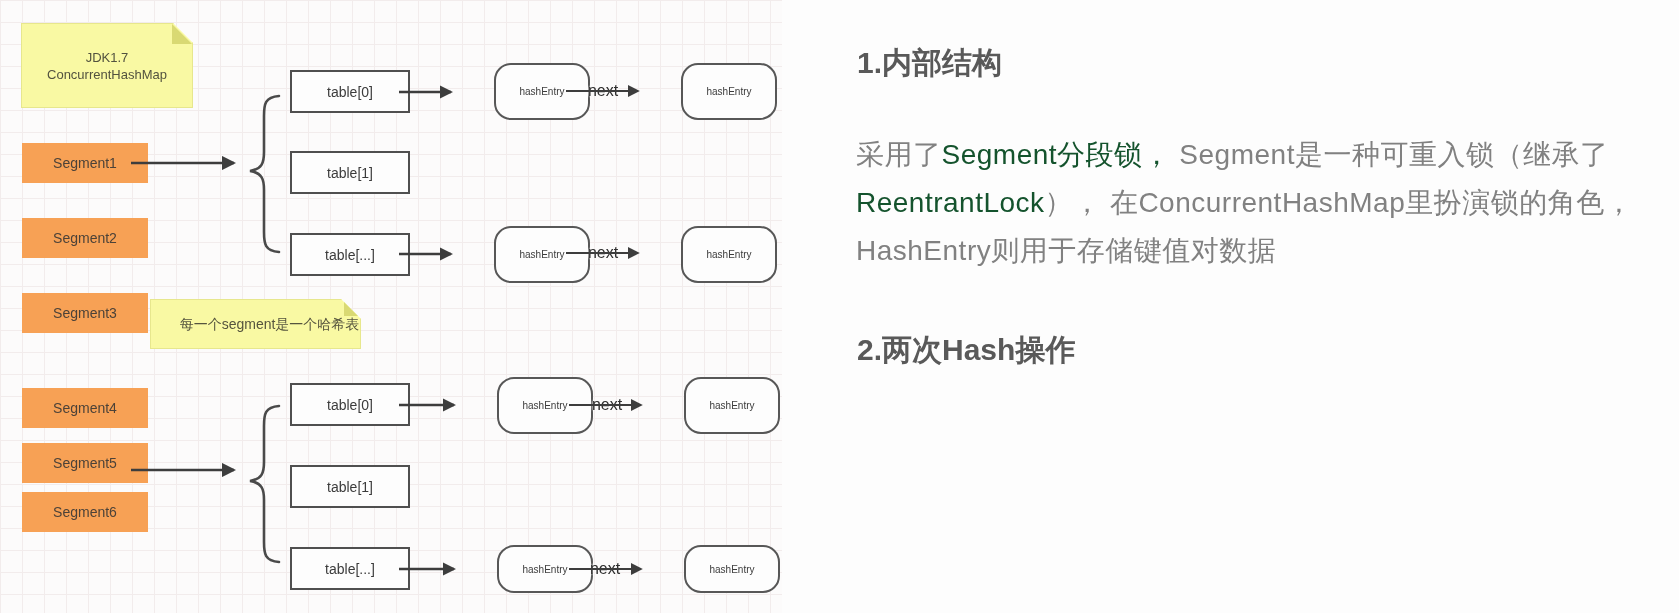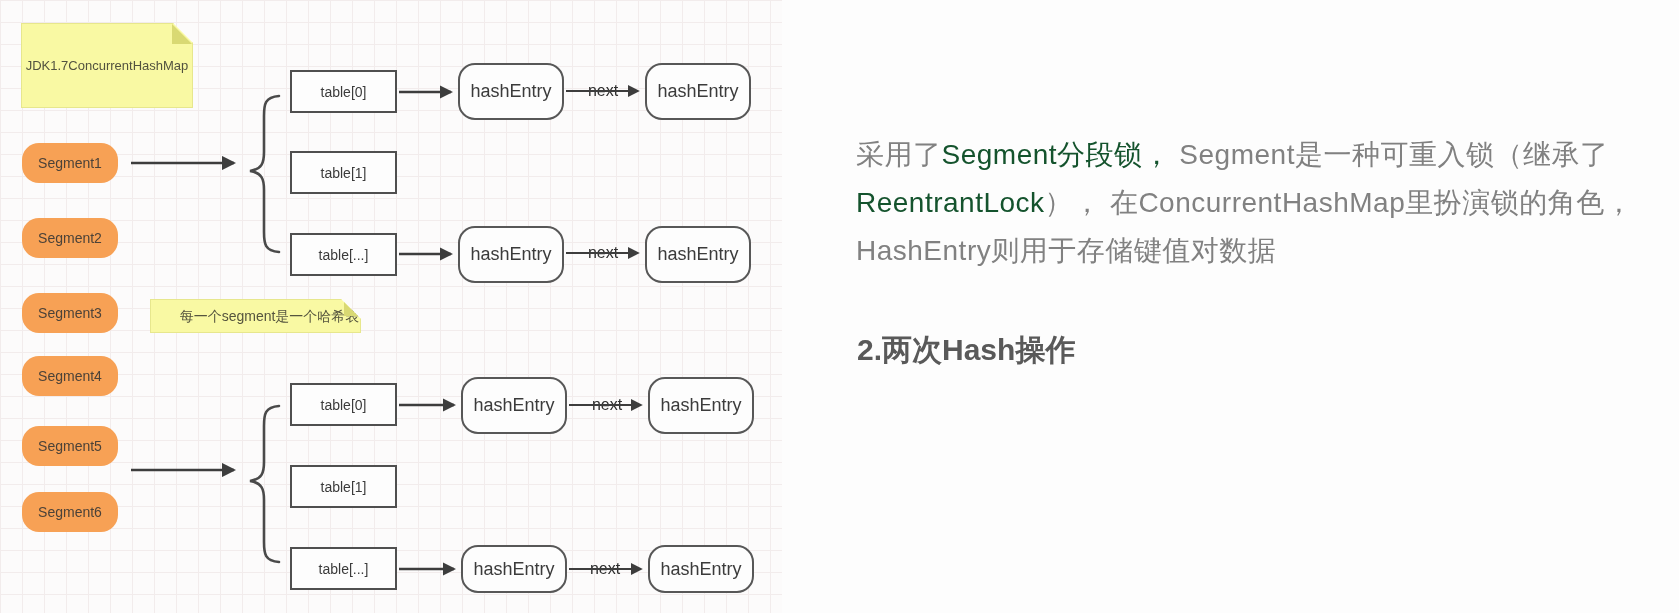--- a/index.html
+++ b/index.html
@@ -12,48 +12,48 @@
   .canvas{
     position:absolute;left:0;top:0;width:782px;height:613px;
     background-color:#fcfbfb;
     background-image:
       linear-gradient(#f2ecec 1px, transparent 1px),
       linear-gradient(90deg,#f2ecec 1px, transparent 1px);
     background-size:22px 22px;
   }
   .note{
     position:absolute;background:#f9f9a3;border:1px solid #e7e78d;
-    display:flex;align-items:center;justify-content:center;
+    display:flex;flex-direction:column;align-items:center;justify-content:center;
     color:#52523f;text-align:center;
     clip-path:polygon(0 0, calc(100% - 20px) 0, 100% 20px, 100% 100%, 0 100%);
     box-sizing:border-box;
   }
   .note .fold{
     position:absolute;top:0;right:0;width:20px;height:20px;
     background:#d9d973;
     clip-path:polygon(0 0, 100% 100%, 0 100%);
   }
   .note-line{font-size:13px;line-height:17px;}
   .note2-line{font-size:14px;line-height:18px;color:#55543e;}
   .seg{
-    position:absolute;left:22px;width:96px;height:40px;background:#f7a155;
+    position:absolute;left:22px;width:126px;height:40px;background:#f7a155;
     display:flex;align-items:center;justify-content:center;
-    font-size:14px;color:#4c4238;border-radius:17px;
+    font-size:14px;color:#4c4238;
   }
   .tbl{
-    position:absolute;left:290px;width:107px;height:43px;background:#fdfdfd;
+    position:absolute;left:290px;width:120px;height:43px;background:#fdfdfd;
     border:2px solid #4f4f4f;box-sizing:border-box;
     display:flex;align-items:center;justify-content:center;
     font-size:14px;color:#3b3b3b;
   }
   .he{
-    position:absolute;width:106px;height:57px;background:#fdfdfd;
+    position:absolute;width:96px;height:57px;background:#fdfdfd;
     border:2px solid #575757;border-radius:17px;box-sizing:border-box;
     display:flex;align-items:center;justify-content:center;
-    font-size:18px;color:#3b3b3b;
+    font-size:10px;color:#3b3b3b;margin-left:36px;
   }
   .he.small{height:48px;}
   .next{
     position:absolute;width:54px;text-align:center;font-size:16px;color:#2e2e2e;
     text-shadow:0 0 3px #fcfbfb,0 0 3px #fcfbfb;
   }
   .connectors{position:absolute;left:0;top:0;pointer-events:none;}
   
   .article{position:absolute;left:0;top:0;width:1679px;height:613px;}
   .h-sec{
@@ -70,30 +70,30 @@
 <body>
 
 <div class="canvas">
 
   <div class="note" style="left:21px;top:23px;width:172px;height:85px;">
     <span class="fold"></span>
     <div class="note-line">JDK1.7</div>
     <div class="note-line">ConcurrentHashMap</div>
   </div>
 
-  <div class="note" style="left:150px;top:299px;width:211px;height:34px;padding-left:28px;">
+  <div class="note" style="left:150px;top:299px;width:211px;height:50px;padding-left:28px;">
     <span class="fold" style="width:16px;height:16px;"></span>
     <div class="note2-line">每一个segment是一个哈希表</div>
   </div>
 
   <div class="seg" style="top:143px;">Segment1</div>
   <div class="seg" style="top:218px;">Segment2</div>
   <div class="seg" style="top:293px;text-align:right;">Segment3</div>
-  <div class="seg" style="top:356px;">Segment4</div>
-  <div class="seg" style="top:426px;">Segment5</div>
+  <div class="seg" style="top:388px;">Segment4</div>
+  <div class="seg" style="top:443px;">Segment5</div>
   <div class="seg" style="top:492px;">Segment6</div>
 
   <div class="tbl" style="top:70px;">table[0]</div>
   <div class="tbl" style="top:151px;">table[1]</div>
   <div class="tbl" style="top:233px;">table[...]</div>
 
   <div class="tbl" style="top:383px;">table[0]</div>
   <div class="tbl" style="top:465px;">table[1]</div>
   <div class="tbl" style="top:547px;">table[...]</div>
 
@@ -130,17 +130,18 @@
     <line x1="399" y1="569" x2="454" y2="569" stroke="#3d3d3d" stroke-width="2.4" marker-end="url(#arr)"></line>
 
     <line x1="566" y1="91" x2="638" y2="91" stroke="#3d3d3d" stroke-width="2.2" marker-end="url(#arr)"></line>
     <line x1="566" y1="253" x2="638" y2="253" stroke="#3d3d3d" stroke-width="2.2" marker-end="url(#arr)"></line>
     <line x1="569" y1="405" x2="641" y2="405" stroke="#3d3d3d" stroke-width="2.2" marker-end="url(#arr)"></line>
     <line x1="569" y1="569" x2="641" y2="569" stroke="#3d3d3d" stroke-width="2.2" marker-end="url(#arr)"></line>
   </svg>
 </div>
 
 <div class="article">
+  <div class="h-sec" style="top:45px;">1.内部结构</div>
   <div class="p-sec" style="top:131px;"><span>采用了</span><span class="red">Segment分段锁，</span><span> Segment是一种可重入锁（继承了
 </span><span class="red">ReentrantLock</span><span>）， 在ConcurrentHashMap里扮演锁的角色，
 HashEntry则用于存储键值对数据</span></div>
   <div class="h-sec" style="top:332px;">2.两次Hash操作</div>
 </div>
 
 </body></html>

